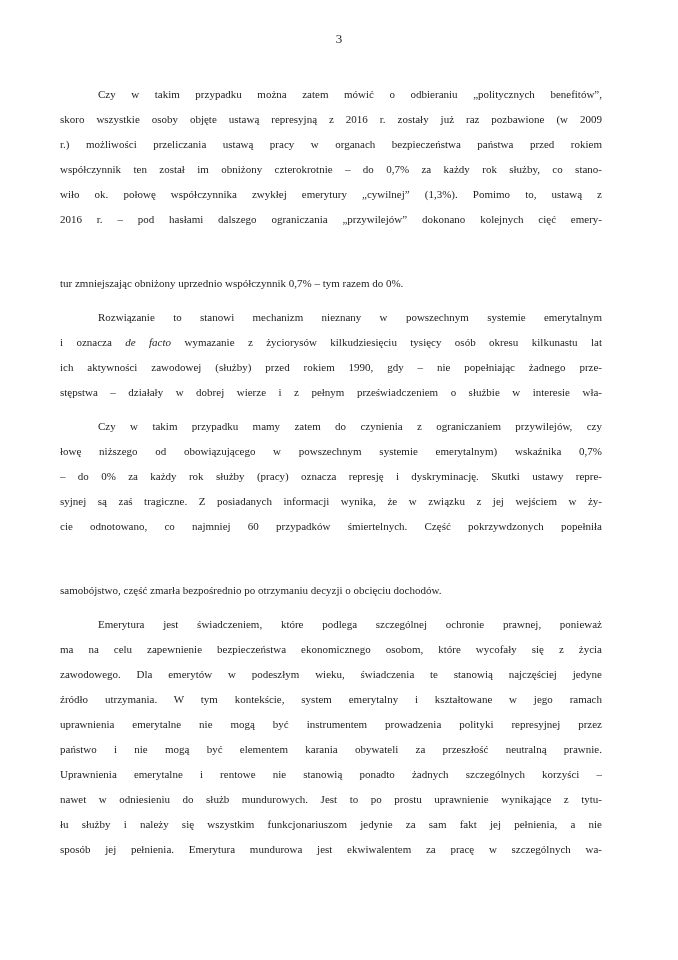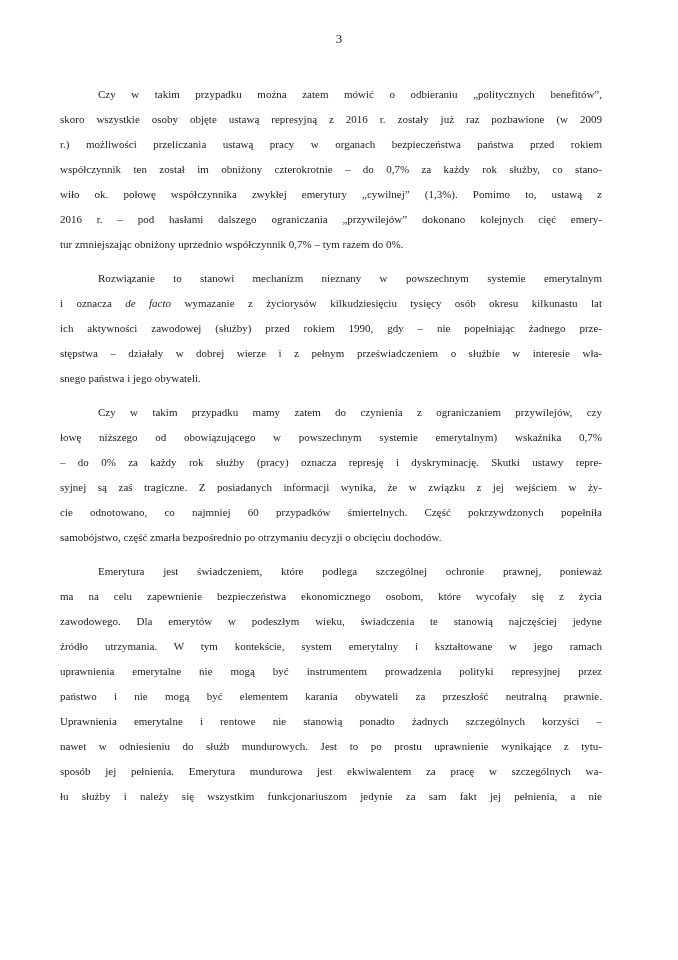--- a/index.html
+++ b/index.html
@@ -41,20 +41,21 @@
     overflow: hidden;
     text-align: justify;
     text-align-last: justify;
     white-space: normal;
   }
   .line.first {
     text-indent: 38px;
   }
   .line.last {
     text-align-last: left;
+    margin-top: 39px;
   }
   .line i {
     font-style: italic;
   }
 </style>
 </head>
 <body>
 
 <div class="page">
   <div class="page-number">3</div>
@@ -66,36 +67,35 @@
         <div class="line"><span>współczynnik ten został im obniżony czterokrotnie – do 0,7% za każdy rok służby, co stano-</span></div>
         <div class="line"><span>wiło ok. połowę współczynnika zwykłej emerytury „cywilnej” (1,3%). Pomimo to, ustawą z</span></div>
         <div class="line"><span>2016 r. – pod hasłami dalszego ograniczania „przywilejów” dokonano kolejnych cięć emery-</span></div>
         <div class="line last"><span>tur zmniejszając obniżony uprzednio współczynnik 0,7% – tym razem do 0%.</span></div>
       </div>
       <div class="paragraph">
         <div class="line first"><span>Rozwiązanie to stanowi mechanizm nieznany w powszechnym systemie emerytalnym</span></div>
         <div class="line"><span>i oznacza </span><i>de facto</i><span> wymazanie z życiorysów kilkudziesięciu tysięcy osób okresu kilkunastu lat</span></div>
         <div class="line"><span>ich aktywności zawodowej (służby) przed rokiem 1990, gdy – nie popełniając żadnego prze-</span></div>
         <div class="line"><span>stępstwa – działały w dobrej wierze i z pełnym przeświadczeniem o służbie w interesie wła-</span></div>
-        <div class="line last"><span>snego państwa i jego obywateli.</span></div>
       </div>
       <div class="paragraph">
         <div class="line first"><span>Czy w takim przypadku mamy zatem do czynienia z ograniczaniem przywilejów, czy</span></div>
         <div class="line"><span>łowę niższego od obowiązującego w powszechnym systemie emerytalnym) wskaźnika 0,7%</span></div>
         <div class="line"><span>– do 0% za każdy rok służby (pracy) oznacza represję i dyskryminację. Skutki ustawy repre-</span></div>
         <div class="line"><span>syjnej są zaś tragiczne. Z posiadanych informacji wynika, że w związku z jej wejściem w ży-</span></div>
         <div class="line"><span>cie odnotowano, co najmniej 60 przypadków śmiertelnych. Część pokrzywdzonych popełniła</span></div>
         <div class="line last"><span>samobójstwo, część zmarła bezpośrednio po otrzymaniu decyzji o obcięciu dochodów.</span></div>
       </div>
       <div class="paragraph">
         <div class="line first"><span>Emerytura jest świadczeniem, które podlega szczególnej ochronie prawnej, ponieważ</span></div>
         <div class="line"><span>ma na celu zapewnienie bezpieczeństwa ekonomicznego osobom, które wycofały się z życia</span></div>
         <div class="line"><span>zawodowego. Dla emerytów w podeszłym wieku, świadczenia te stanowią najczęściej jedyne</span></div>
         <div class="line"><span>źródło utrzymania. W tym kontekście, system emerytalny i kształtowane w jego ramach</span></div>
         <div class="line"><span>uprawnienia emerytalne nie mogą być instrumentem prowadzenia polityki represyjnej przez</span></div>
         <div class="line"><span>państwo i nie mogą być elementem karania obywateli za przeszłość neutralną prawnie.</span></div>
         <div class="line"><span>Uprawnienia emerytalne i rentowe nie stanowią ponadto żadnych szczególnych korzyści –</span></div>
         <div class="line"><span>nawet w odniesieniu do służb mundurowych. Jest to po prostu uprawnienie wynikające z tytu-</span></div>
+        <div class="line"><span>łu służby i należy się wszystkim funkcjonariuszom jedynie za sam fakt jej pełnienia, a nie</span></div>
         <div class="line"><span>sposób jej pełnienia. Emerytura mundurowa jest ekwiwalentem za pracę w szczególnych wa-</span></div>
-        <div class="line"><span>łu służby i należy się wszystkim funkcjonariuszom jedynie za sam fakt jej pełnienia, a nie</span></div>
       </div>
     </div>
 </div>
 
 </body></html>

